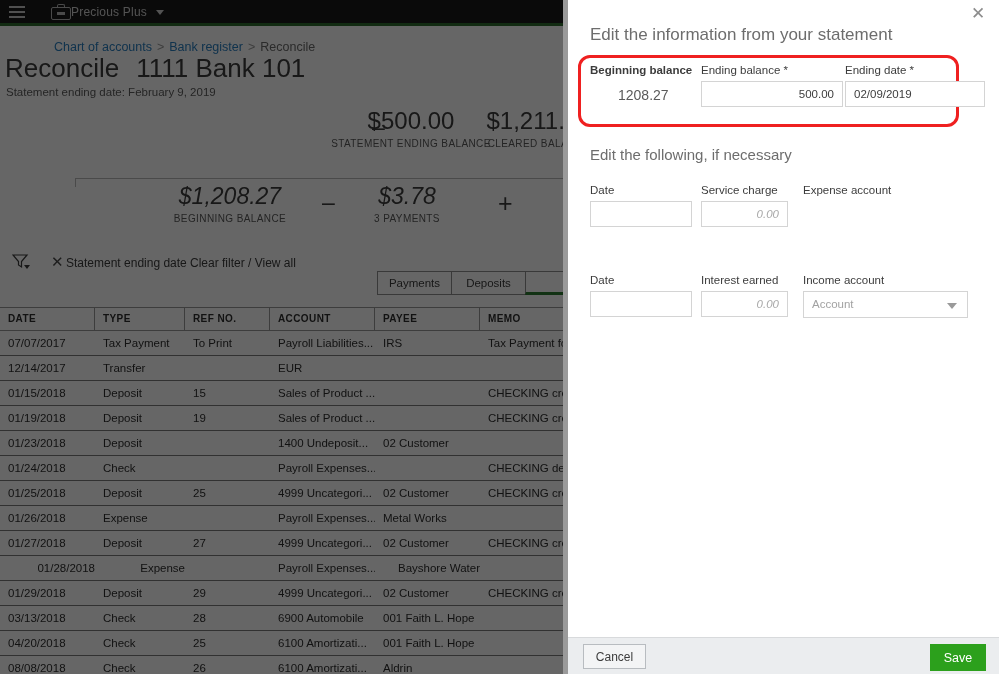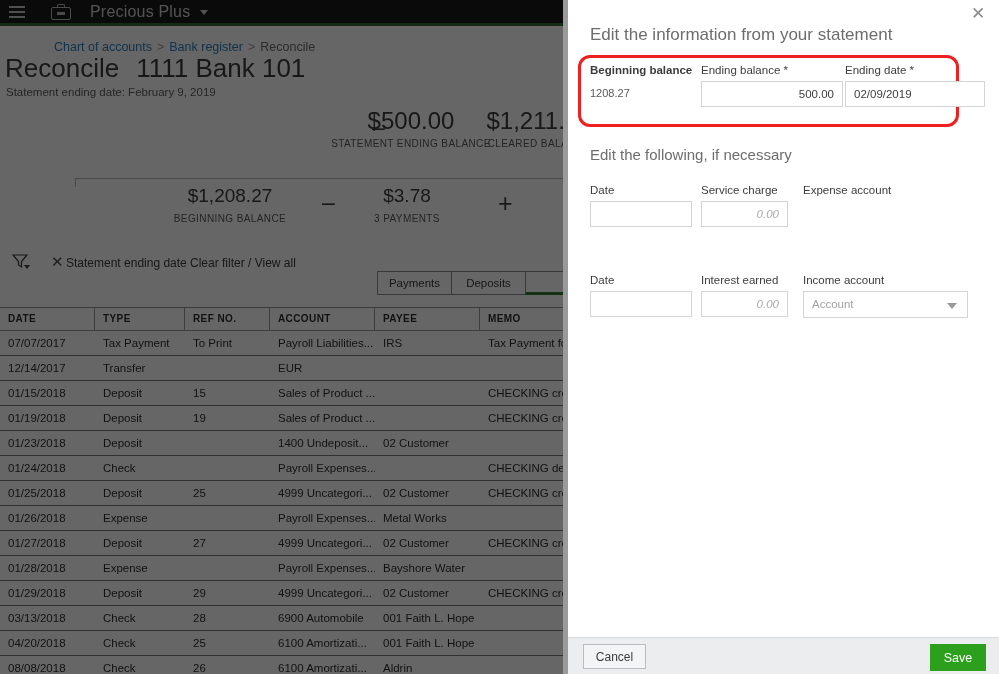--- a/index.html
+++ b/index.html
@@ -43,21 +43,21 @@
   }
   .brief-icon .handle {
     position: absolute; left: 6px; top: 0px; width: 8px; height: 4px;
     border: 1.5px solid #b9b9b9; border-bottom: none; border-radius: 2px 2px 0 0;
   }
   .brief-icon .latch {
     position: absolute; left: 6px; top: 8px; width: 8px; height: 3px;
     background: #b9b9b9;
   }
   .company-name {
-    margin-left: 19px; color: #cfcfcf; font-size: 16px; letter-spacing: .2px;
+    color: #cfcfcf; font-size: 12px; letter-spacing: .2px;
   }
   .caret-down {
     display: inline-block; margin-left: 5px;
     width: 0; height: 0; border-left: 4px solid transparent;
     border-right: 4px solid transparent; border-top: 5px solid #cfcfcf;
     vertical-align: middle;
   }
 
   
   .page { position: absolute; left: 0; top: 26px; width: 999px; height: 648px; background: #fff; }
@@ -71,21 +71,21 @@
     position: absolute; left: 5px; top: 27px;
     font-size: 26px; color: #3c3c3c; font-weight: 400;
   }
   .page-title .acct { margin-left: 17px; }
   .page-sub { position: absolute; left: 6px; top: 60px; font-size: 11.5px; color: #5c5c5c; }
 
   
   .summary { position: absolute; left: 0; top: 80px; width: 999px; height: 130px; }
   .sum-cell { position: absolute; text-align: center; }
   .sum-amt { font-size: 24px; color: #3c3c3c; line-height: 30px; }
-  .sum-amt.small { font-size: 19px; }
+  .sum-amt.small { font-size: 23px; font-style: italic; }
   .sum-lbl { font-size: 10px; color: #5a5a5a; letter-spacing: .4px; margin-top: 2px; }
   .op { font-size: 23px; color: #3c3c3c; position: absolute; }
 
   .bracket {
     position: absolute; left: 75px; top: 72px; width: 880px; height: 9px;
     border-left: 1px solid #b9b9b9; border-top: 1px solid #b9b9b9;
     border-right: 1px solid #b9b9b9;
   }
 
   
@@ -157,21 +157,21 @@
   }
 
   .redbox {
     position: absolute; left: 10px; top: 55px; width: 381px; height: 72px;
     border: 3px solid #ef2020; border-radius: 12px;
   }
 
   .fld { position: absolute; }
   .fld-label { font-size: 11.5px; color: #3c3c3c; white-space: nowrap; }
   .fld-label.bold { font-weight: bold; }
-  .fld-static { font-size: 11px; color: #5a5a5a; margin-top: 11px; }
+  .fld-static { font-size: 14px; color: #5a5a5a; margin-top: 11px; margin-left: 28px; }
   .fld-input {
     margin-top: 5px; height: 26px; border: 1px solid #d4d4d4;
     background: #fff; font-size: 11.5px; color: #3c3c3c;
     padding: 0 8px; line-height: 24px; width: 142px;
   }
   .fld-input.num { text-align: right; }
   .fld-input.ph { color: #a9a9a9; font-style: italic; }
   .fld-select {
     margin-top: 5px; height: 27px; border: 1px solid #d4d4d4; background: #fff;
     font-size: 11.5px; color: #3c3c3c; padding: 0 8px; line-height: 25px;
@@ -355,21 +355,21 @@
               <div class="c-memo"></div>
             </div>
             <div class="tbl-row" style="background: rgba(255, 255, 255, 0);">
               <div class="c-date">01/27/2018</div>
               <div class="c-type">Deposit</div>
               <div class="c-ref">27</div>
               <div class="c-acct">4999 Uncategori...</div>
               <div class="c-payee">02 Customer</div>
               <div class="c-memo">CHECKING cred</div>
             </div>
-            <div class="tbl-row" style="background: rgba(255, 255, 255, 0.05);">
+            <div class="tbl-row" style="background: rgba(255, 255, 255, 0.05); text-align: right;">
               <div class="c-date">01/28/2018</div>
               <div class="c-type">Expense</div>
               <div class="c-ref"></div>
               <div class="c-acct">Payroll Expenses...</div>
               <div class="c-payee">Bayshore Water</div>
               <div class="c-memo"></div>
             </div>
             <div class="tbl-row" style="background: rgba(255, 255, 255, 0);">
               <div class="c-date">01/29/2018</div>
               <div class="c-type">Deposit</div>

